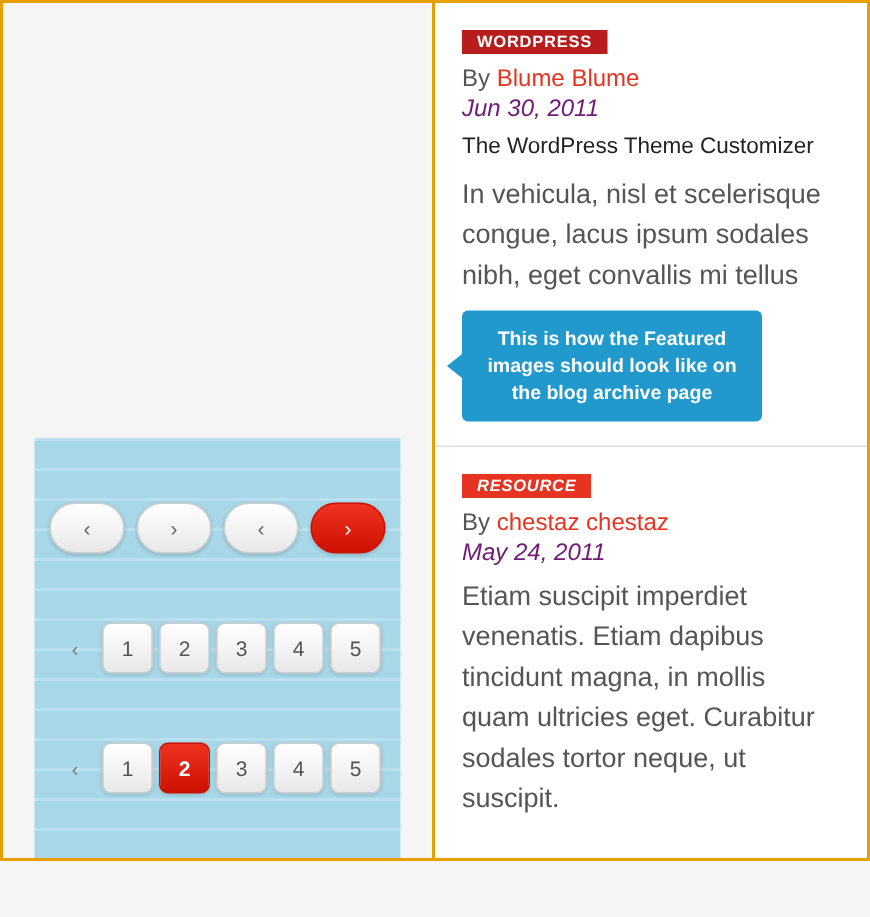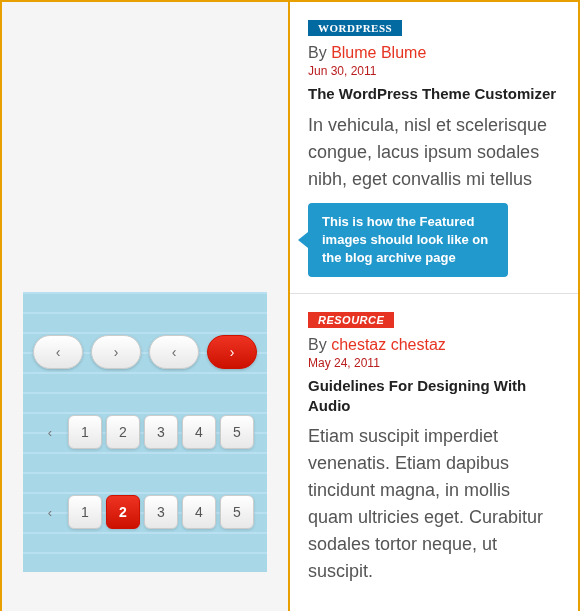--- a/index.html
+++ b/index.html
@@ -284,43 +284,44 @@
       display: inline-block;
       padding: 2px 10px;
       font-size: 11px;
       font-weight: bold;
       color: #fff;
       text-transform: uppercase;
       letter-spacing: 0.5px;
       margin-bottom: 8px;
     }
 
-    .tag-wordpress { background: #0369a1; font-family: Liberation Serif, serif; }
+    .tag-wordpress { background: #b91c1c; }
     .tag-resource { background: #e63322; font-style: italic; }
 
     .author-line {
       font-size: 16px;
       color: #555;
       margin-bottom: 2px;
     }
 
     .author-line a {
       color: #e63322;
       text-decoration: none;
     }
 
     .date-line {
-      font-size: 12px;
-      color: #b91c1c;
+      font-size: 16px;
+      color: #701a75;
       margin-bottom: 6px;
+      font-style: italic;
     }
 
     .post-title {
       font-size: 15px;
-      font-weight: bold;
+      font-weight: normal;
       color: #222;
       margin-bottom: 8px;
       line-height: 1.3;
     }
 
     .post-excerpt {
       font-size: 18px;
       color: #555;
       line-height: 1.5;
       margin-bottom: 10px;
@@ -331,20 +332,21 @@
       background: #2299cc;
       color: #fff;
       padding: 10px 14px;
       font-size: 13px;
       font-weight: bold;
       line-height: 1.4;
       position: relative;
       border-radius: 4px;
       margin-top: 6px;
       max-width: 200px;
+      text-align: center;
     }
 
     .callout-box::before {
       content: '';
       position: absolute;
       left: -10px;
       top: 50%;
       transform: translateY(-50%);
       border-width: 8px 10px 8px 0;
       border-style: solid;
@@ -430,18 +432,17 @@
       </div>
     </div>
 
     <div class="blog-card">
       <div class="tag-badge tag-resource">RESOURCE</div>
       <div class="author-line">
         <span>By</span>
         <a href="#">chestaz chestaz</a>
       </div>
       <div class="date-line">May 24, 2011</div>
-      <div class="post-title">Guidelines For Designing With Audio</div>
       <div class="post-excerpt">Etiam suscipit imperdiet venenatis. Etiam dapibus tincidunt magna, in mollis quam ultricies eget. Curabitur sodales tortor neque, ut suscipit.</div>
     </div>
 
   </div>
 </div>
 
 </body></html>

